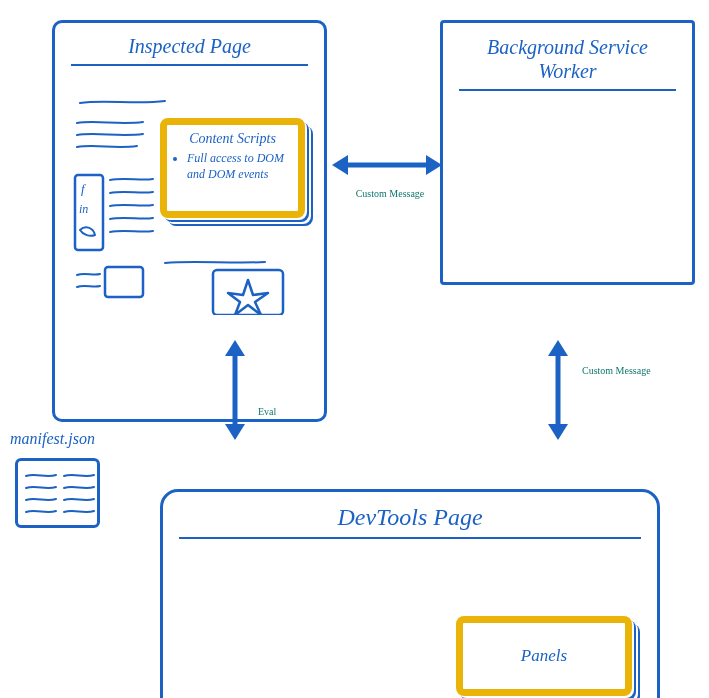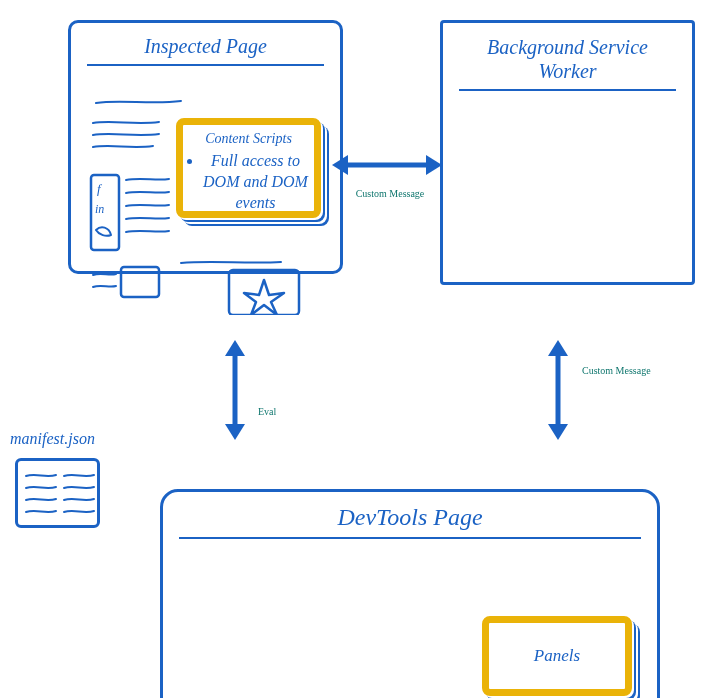--- a/index.html
+++ b/index.html
@@ -65,21 +65,21 @@
   }
   .manifest-label {
     position: absolute;
     font-size: 16px;
     font-style: italic;
   }
 </style>
 </head>
 <body>
 
-<div class="box" style="left:68px; top:20px; width:275px; height:254px;">
+<div class="box" style="left:52px; top:20px; width:275px; height:402px;">
   <div class="title">Inspected Page</div>
   <hr class="rule">
 
   <svg width="250" height="230" style="position:absolute; left:10px; top:62px;">
 
     <path class="scribble thin" d="M15 18 C 40 14, 70 20, 100 16"></path>
 
     <path class="scribble thin" d="M12 38 C 30 35, 55 40, 78 37"></path>
     <path class="scribble thin" d="M12 50 C 30 47, 55 52, 78 49"></path>
     <path class="scribble thin" d="M12 62 C 30 59, 50 64, 72 61"></path>
@@ -100,36 +100,36 @@
     <path class="scribble thin" d="M12 202 C 20 199, 28 203, 35 201"></path>
 
     <path class="scribble thin" d="M100 178 C 130 175, 165 179, 200 177"></path>
 
     <rect class="scribble" x="148" y="185" width="70" height="45" rx="4"></rect>
     <path class="scribble" d="M183 195 L188 210 L203 208 L190 217 L196 230 L183 220 L170 230 L175 217 L163 208 L178 210 Z"></path>
   </svg>
 
   <div class="inner-box" style="left:105px; top:95px; width:145px; height:100px;">
     <div style="font-size:14px; margin-bottom:4px;">Content Scripts</div>
-    <ul class="bullets" style="font-size:16px; text-align:center; padding-left:14px; line-height:1.3;">
+    <ul class="bullets" style="font-size:12px; text-align:left; padding-left:14px; line-height:1.3;">
       <li>Full access to DOM and DOM events</li>
     </ul>
   </div>
 </div>
 
 <div class="box" style="left:440px; top:20px; width:255px; height:265px; border-radius:4px;">
   <div class="title" style="line-height:1.2;">Background Service Worker</div>
   <hr class="rule">
 </div>
 
 <div class="box" style="left:160px; top:445px; width:500px; height:235px; border-radius:18px;margin-top:44px;">
   <div class="title" style="font-size:24px;">DevTools Page</div>
   <hr class="rule">
 
-  <div class="inner-box" style="right:25px; bottom:25px; width:150px; height:80px; display:flex; align-items:center; justify-content:center; font-size:17px;">
+  <div class="inner-box" style="right:25px; bottom:25px; width:176px; height:80px; display:flex; align-items:center; justify-content:center; font-size:17px;">
     <span>Panels</span>
   </div>
 </div>
 
 <div class="manifest-label" style="left:10px; top:430px;">manifest.json</div>
 <div style="position:absolute; left:15px; top:458px; width:85px; height:70px; border:3px solid #1b62c4; border-radius:6px;">
   <svg width="85" height="70" style="position:absolute; left:0; top:0;">
     <path class="scribble thin" d="M8 15 C 18 12, 28 17, 38 14"></path>
     <path class="scribble thin" d="M8 27 C 18 24, 28 29, 38 26"></path>
     <path class="scribble thin" d="M8 39 C 18 36, 28 41, 38 38"></path>

